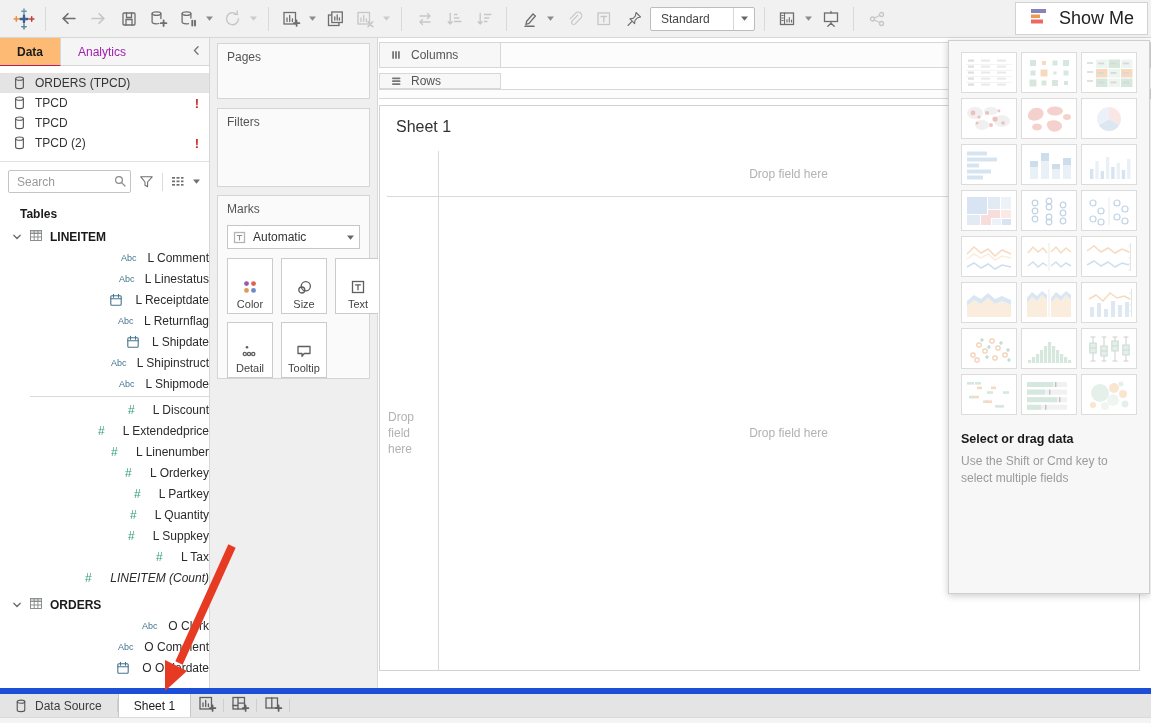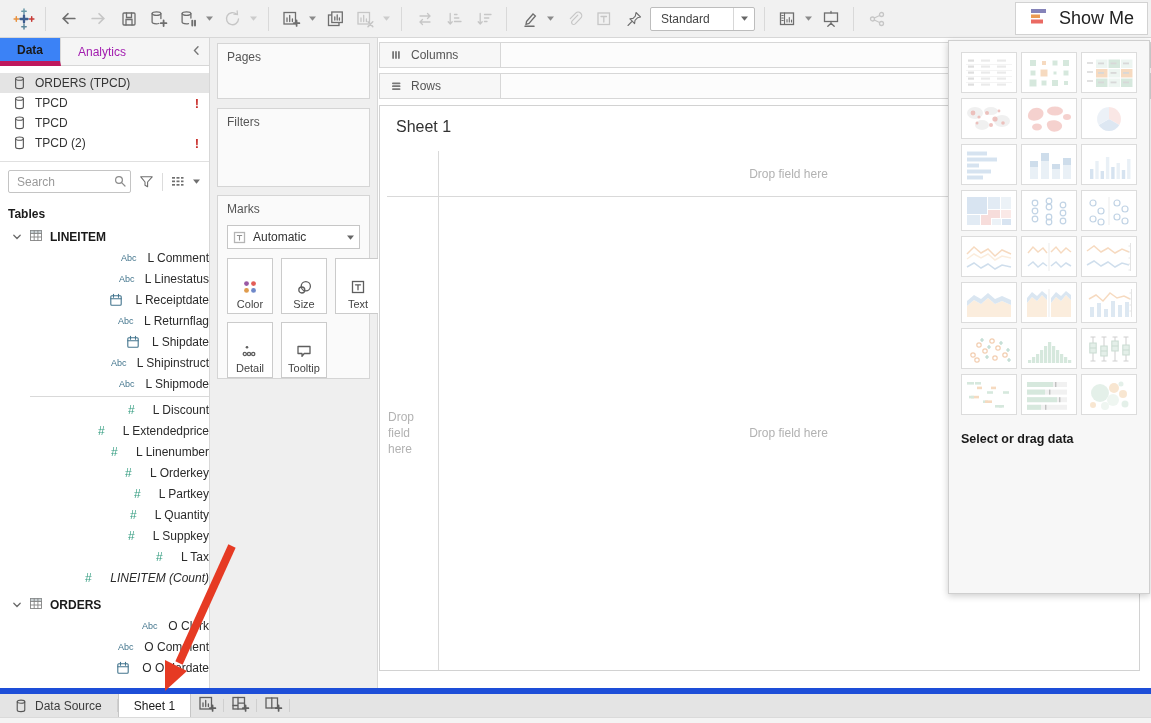--- a/index.html
+++ b/index.html
@@ -23,40 +23,40 @@
                     align-items:center;justify-content:center;color:#666;}
   .showme-btn{position:absolute;right:3px;top:2px;height:33px;display:flex;align-items:center;
               gap:8px;background:#fff;border:1px solid #d2d2d2;padding:0 13px;font-size:18px;
               color:#222;z-index:5;cursor:pointer;}
 
   
   .leftpane{position:absolute;left:0;top:38px;width:210px;height:650px;background:#fff;
             border-right:1px solid #d7d7d7;box-sizing:border-box;overflow:hidden;}
   .lp-tabs{display:flex;height:27px;border-bottom:1px solid #d7d7d7;background:#f5f5f5;}
   .lp-tab{display:flex;align-items:center;padding:0 17px;color:#a21caf;}
-  .lp-tab.active{background:#3b82f6;font-weight:bold;color:#1a1a1a;border-right:1px solid #d7d7d7;
-                 margin-bottom:-1px;border-bottom:5px solid #be185d;}
+  .lp-tab.active{background:#fdba74;font-weight:bold;color:#1a1a1a;border-right:1px solid #d7d7d7;
+                 margin-bottom:-1px;border-bottom:1px solid #be185d;}
   .lp-collapse{margin-left:auto;display:flex;align-items:center;padding:0 9px;color:#777;}
   .ds-list{padding:7px 0 8px;}
   .ds-row{display:flex;align-items:center;height:20px;padding:0 10px 0 13px;color:#333;}
   .ds-row.selected{background:#e4e4e4;}
   .ds-row .nm{margin-left:9px;white-space:nowrap;}
   .ds-ico{color:#555;display:flex;}
   .ds-alert{margin-left:auto;color:#c9302c;font-weight:bold;font-size:13px;}
   .lp-div{height:1px;background:#e0e0e0;}
   .search-row{display:flex;align-items:center;padding:8px 8px 6px;}
   .search-box{position:relative;flex:1;}
   .search-box input{width:100%;height:23px;border:1px solid #c4c4c4;border-radius:2px;
         padding:0 22px 0 8px;font:12px "Liberation Sans",sans-serif;color:#333;
         box-sizing:border-box;background:#fff;}
   .search-box input::placeholder{color:#9a9a9a;}
   .search-mag{position:absolute;right:5px;top:5px;color:#8b8b8b;}
   .sr-ico{color:#6f6f6f;margin-left:8px;display:flex;align-items:center;}
   .vsep{width:1px;height:18px;background:#dcdcdc;margin-left:8px;}
-  .tables-label{font-weight:bold;color:#1a1a1a;padding:8px 8px 5px;}
+  .tables-label{font-weight:bold;color:#1a1a1a;padding:8px 20px 5px;}
   .tbl-header{display:flex;align-items:center;height:21px;padding-left:12px;gap:7px;}
   .tbl-header .chev{color:#6b6b6b;display:flex;}
   .tbl-header .nm{font-weight:bold;color:#1a1a1a;}
   .fld{display:flex;align-items:center;height:21px;padding-left:36px;justify-content:flex-end;}
   .fld .fico{width:26px;display:flex;color:#44768e;flex:none;align-items:center;}
   .fld.num .fico{color:#359d81;}
   .fld .nm{color:#2b2b2b;white-space:nowrap;}
   .fld.italic .nm{font-style:italic;}
   .fld-div{height:1px;background:#d9d9d9;margin:2px 0 2px 30px;}
   .grp-gap{height:6px;}
@@ -77,21 +77,21 @@
   .marks-grid{display:grid;grid-template-columns:repeat(3,46px);gap:8px 8px;margin-top:9px;}
   .mark-btn{height:56px;background:#fff;border:1px solid #cbcbcb;display:flex;flex-direction:column;
             align-items:center;justify-content:flex-end;padding-bottom:3px;gap:2px;box-sizing:border-box;}
   .mark-btn .mico{display:flex;align-items:center;height:18px;color:#5e5e5e;}
   .mark-btn .mlbl{font-size:11px;color:#444;}
 
   
   .canvas{position:absolute;left:378px;top:38px;right:0;bottom:35px;background:#fff;}
   .shelf{position:absolute;left:1px;right:0;height:26px;display:flex;}
   .shelf.columns{top:4px;}
-  .shelf.rows{top:35px;}
+  .shelf.rows{top:35px;flex-direction:column;}
   .shelf-label{width:122px;background:#f7f7f7;border:1px solid #d7d7d7;display:flex;
                align-items:center;padding-left:9px;gap:8px;color:#555;box-sizing:border-box;flex:none;}
   .shelf-label .sico{display:flex;color:#777;}
   .shelf-area{flex:1;background:#fcfcfc;border:1px solid #d7d7d7;border-left:none;box-sizing:border-box;}
   .sheet{position:absolute;left:1px;top:67px;width:761px;height:566px;background:#fff;
          border:1px solid #d2d2d2;box-sizing:border-box;}
   .sheet-title{position:absolute;left:16px;top:12px;font-size:16px;color:#323232;}
   .vline{position:absolute;left:58px;top:45px;bottom:0;width:1px;background:#d9d9d9;}
   .hline{position:absolute;left:7px;right:0;top:90px;height:1px;background:#d9d9d9;}
   .drop-top{position:absolute;left:58px;right:0;top:45px;height:45px;display:flex;
@@ -1019,20 +1019,21 @@
             <circle cx="28" cy="21" r="6" fill="#e2efe7"></circle>
             <circle cx="38" cy="15" r="4" fill="#f4d2ac"></circle>
             <circle cx="40" cy="25" r="3.5" fill="#cfe4d8"></circle>
             <circle cx="20" cy="27" r="4" fill="#e2efe7"></circle>
             <circle cx="8" cy="26" r="3" fill="#f4d2ac"></circle>
             <circle cx="36" cy="5" r="2.5" fill="#cfe4d8"></circle>
           </svg>
         </div>
       </div>
     <div class="sm-title">Select or drag data</div>
+    <div class="sm-hint">Use the Shift or Cmd key to select multiple fields</div>
   </div>
 
   <div class="bottombar" id="bottombar">
       <div class="bb-tab">
         <span class="bico">
           <svg width="12" height="14" viewBox="0 0 14 16" xmlns="http://www.w3.org/2000/svg" fill="none" stroke="currentColor" stroke-width="1.3" stroke-linecap="round">
             <ellipse cx="7" cy="3" rx="4.4" ry="1.8"></ellipse>
             <path d="M2.6 3v9.6c0 1 2 1.9 4.4 1.9s4.4-.9 4.4-1.9V3"></path>
           </svg>
         </span>

